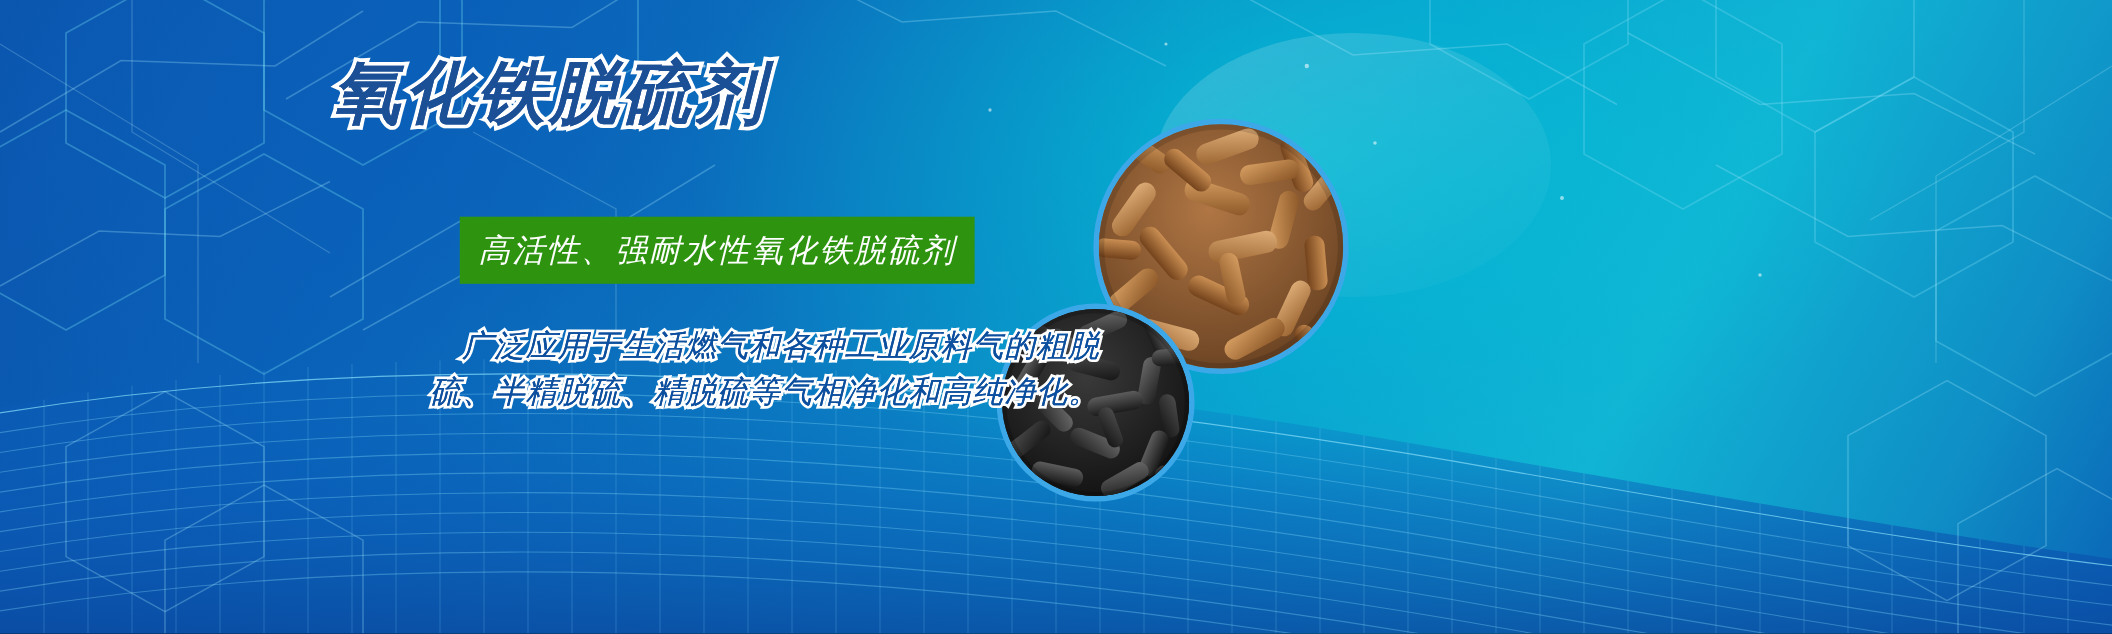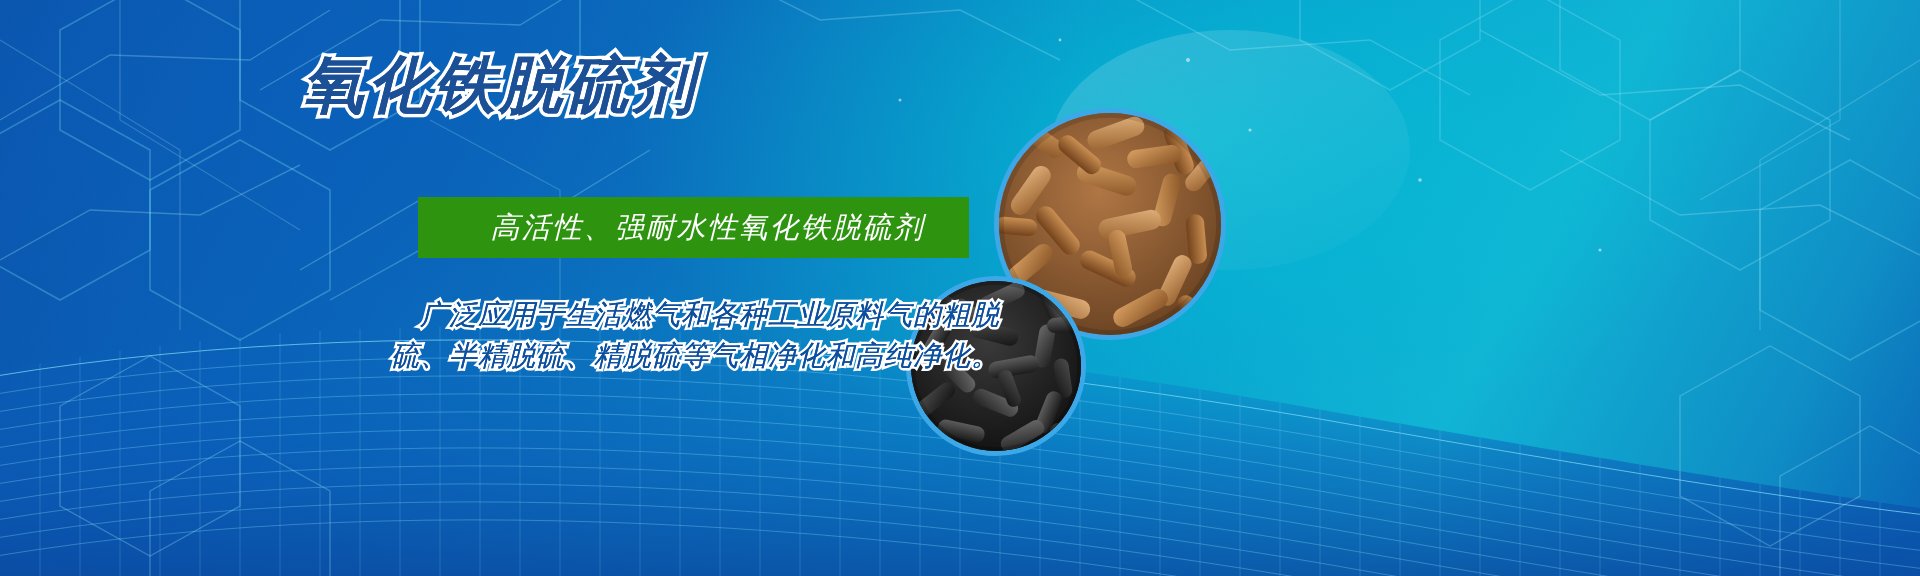--- a/index.html
+++ b/index.html
@@ -42,23 +42,23 @@
     position:absolute;left:0;top:54px;width:1000px;
     text-align:center;
     font-size:62px;line-height:1;
     font-weight:bold;
     letter-spacing:4px;
     color:#1b4f96;
   }
 
   .greenbar{
     position:absolute;left:418px;top:197px;
-    width:523px;height:61px;
+    width:468px;height:61px;
     background:#2e9410;
-    display:flex;align-items:center;justify-content:center;padding-left:28px;
+    display:flex;align-items:center;justify-content:center;
   }
   .greenbar-text{
     color:#ffffff;
     font-size:29px;
     letter-spacing:2px;
     font-weight:500;
     white-space:nowrap;
   }
 
   .desc{

